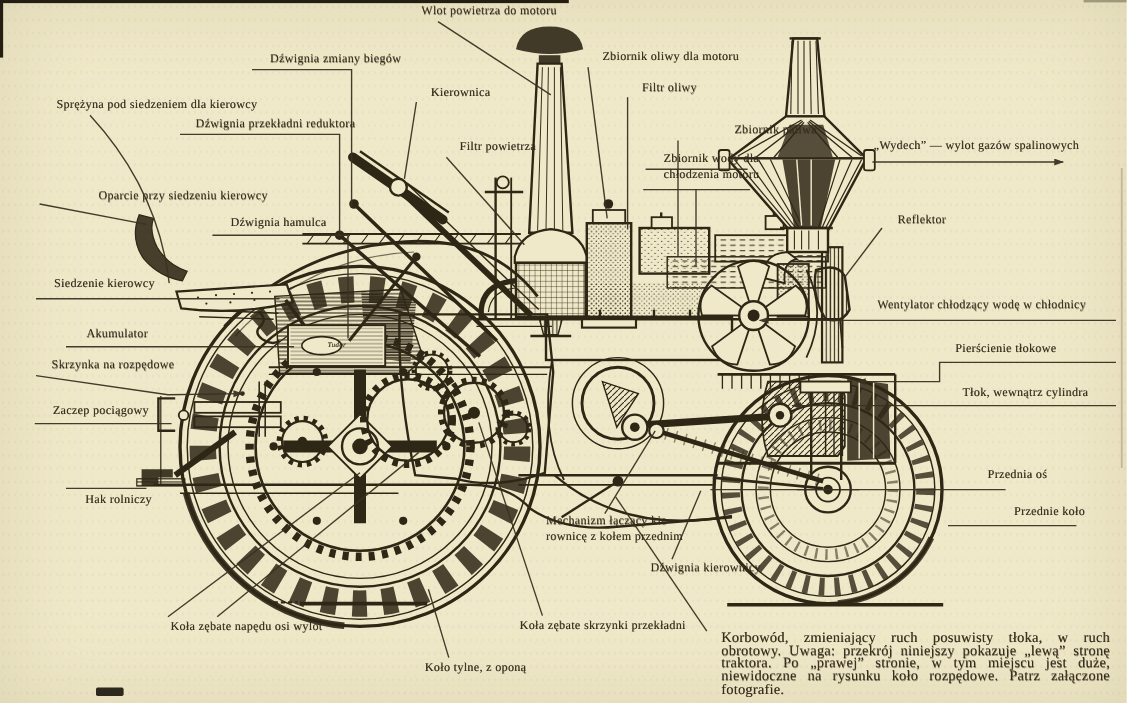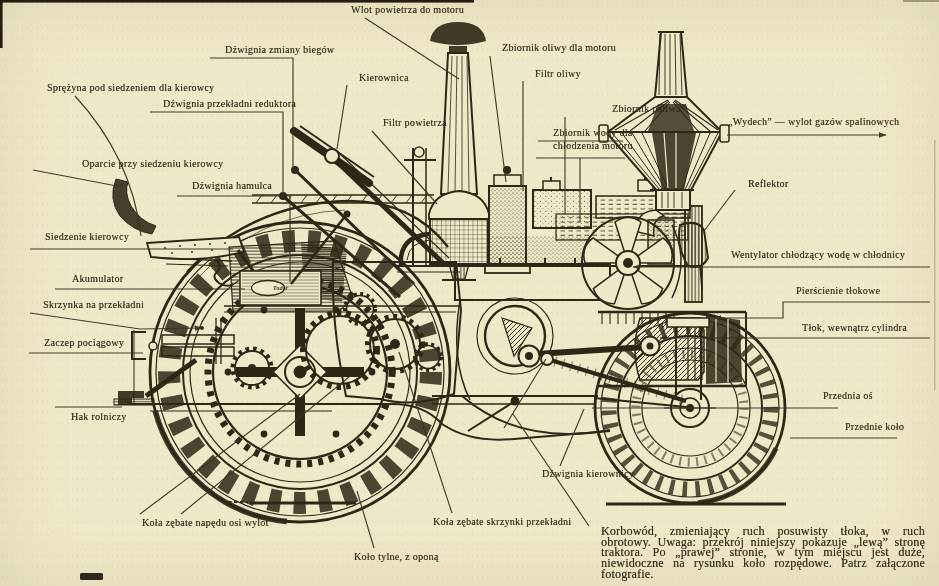--- a/index.html
+++ b/index.html
@@ -420,26 +420,28 @@
       <div class="lbl" style="left: 538px; top: 127px;">Zbiornik wody dla
 chłodzenia motoru</div>
       <div class="lbl" style="left: 31px; top: 158px; margin-left: 36px;">Oparcie przy siedzeniu kierowcy</div>
       <div class="lbl" style="left: 177px; top: 180px;">Dźwignia hamulca</div>
       <div class="lbl" style="left: 713px; top: 116px;">„Wydech” — wylot gazów spalinowych</div>
       <div class="lbl" style="left: 733px; top: 178px;">Reflektor</div>
       <div class="lbl" style="left: 30px; top: 231px;">Siedzenie kierowcy</div>
       <div class="lbl" style="left: 716px; top: 249px;">Wentylator chłodzący wodę w chłodnicy</div>
       <div class="lbl" style="left: 57px; top: 273px;">Akumulator</div>
       <div class="lbl" style="left: 781px; top: 285px;">Pierścienie tłokowe</div>
-      <div class="lbl" style="left: 28px; top: 299px;">Skrzynka na przekładni</div>
+      <div class="lbl" style="left: 28px; top: 299px;">Skrzynka na rozpędowe</div>
       <div class="lbl" style="left: 787px; top: 322px;">Tłok, wewnątrz cylindra</div>
       <div class="lbl" style="left: 29px; top: 337px;">Zaczep pociągowy</div>
       <div class="lbl" style="left: 808px; top: 390px;">Przednia oś</div>
       <div class="lbl" style="left: 56px; top: 411px;">Hak rolniczy</div>
       <div class="lbl" style="left: 830px; top: 421px;">Przednie koło</div>
+      <div class="lbl" style="left: 440px; top: 429px;">Mechanizm łączący kie-
+rownicę z kołem przednim</div>
       <div class="lbl" style="left: 487px; top: 468px; margin-left: 40px;">Dźwignia kierownicy</div>
       <div class="lbl" style="left: 127px; top: 517px;">Koła zębate napędu osi wylot</div>
       <div class="lbl" style="left: 418px; top: 516px;">Koła zębate skrzynki przekładni</div>
       <div class="lbl" style="left: 339px; top: 551px; text-align: right;">Koło tylne, z oponą</div>
       <div class="lbl note" style="left: 586px; top: 526px; width: 324px;">Korbowód, zmieniający ruch posuwisty tłoka, w ruch obrotowy. Uwaga: przekrój niniejszy pokazuje „lewą” stronę traktora. Po „prawej” stronie, w tym miejscu jest duże, niewidoczne na rysunku koło rozpędowe. Patrz załączone fotografie.</div>
       <div class="lbl tiny" style="left: 258px; top: 285px;">Tudor</div>
     </div>
 </div>
 
 </body></html>

